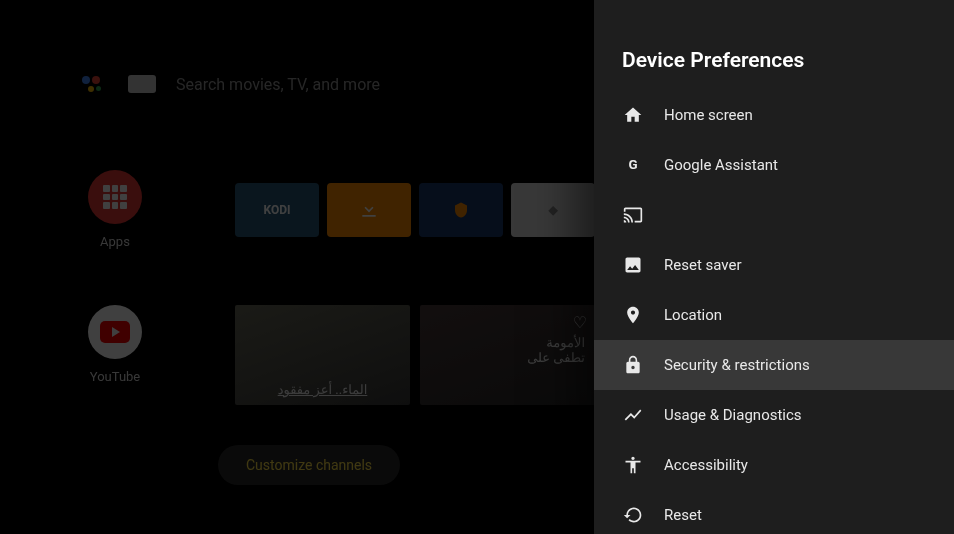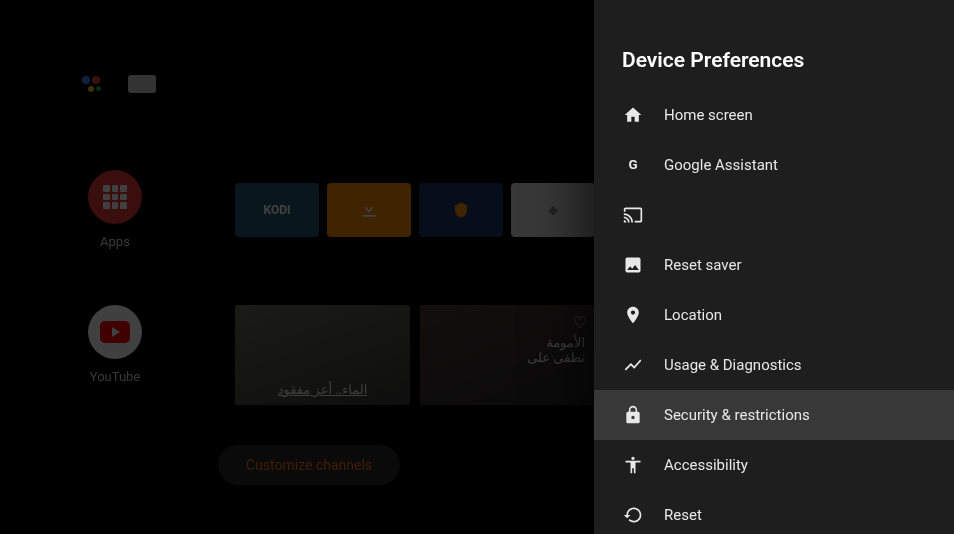--- a/index.html
+++ b/index.html
@@ -234,21 +234,21 @@
       font-size: 13px;
     }
     
     .customize-btn {
       position: absolute;
       top: 445px;
       left: 218px;
       padding: 12px 28px;
       border-radius: 24px;
       background: #2a2a2a;
-      color: #f97316;
+      color: #fde047;
       font-size: 14px;
     }
     
     
     .settings-panel {
       position: absolute;
       top: 0;
       right: 0;
       width: 360px;
       height: 100%;
@@ -302,20 +302,21 @@
 <div class="home-bg">
 
   <div class="search-bar">
     <div class="assistant-icon">
       <div class="assistant-dots">
         <div class="assistant-sub"></div>
         <div class="assistant-sub2"></div>
       </div>
     </div>
     <div class="kbd-icon"></div>
+    <div class="search-placeholder">Search movies, TV, and more</div>
   </div>
 
   <div class="apps-row">
     <div class="apps-label-block">
       <div class="apps-circle">
         <div class="apps-grid">
             <div></div>
             <div></div>
             <div></div>
             <div></div>
@@ -417,36 +418,36 @@
 
     <div class="settings-item">
       <span class="icon-slot">
         <svg viewBox="0 0 24 24">
             <path d="M12 2C8.13 2 5 5.13 5 9c0 5.25 7 13 7 13s7-7.75 7-13c0-3.87-3.13-7-7-7zm0 9.5c-1.38 0-2.5-1.12-2.5-2.5s1.12-2.5 2.5-2.5 2.5 1.12 2.5 2.5-1.12 2.5-2.5 2.5z"></path>
           </svg>
       </span>
       <span>Location</span>
     </div>
 
+    <div class="settings-item selected">
+      <span class="icon-slot">
+        <svg viewBox="0 0 24 24">
+            <path d="M18 8h-1V6c0-2.76-2.24-5-5-5S7 3.24 7 6v2H6c-1.1 0-2 .9-2 2v10c0 1.1.9 2 2 2h12c1.1 0 2-.9 2-2V10c0-1.1-.9-2-2-2zm-6 9c-1.1 0-2-.9-2-2s.9-2 2-2 2 .9 2 2-.9 2-2 2zm3.1-9H8.9V6c0-1.71 1.39-3.1 3.1-3.1 1.71 0 3.1 1.39 3.1 3.1v2z"></path>
+          </svg>
+      </span>
+      <span>Security &amp; restrictions</span>
+    </div>
+
     <div class="settings-item">
       <span class="icon-slot">
         <svg viewBox="0 0 24 24">
             <path d="M3.5 18.49l6-6.01 4 4L22 6.92l-1.41-1.41-7.09 7.97-4-4L2 16.99z"></path>
           </svg>
       </span>
       <span>Usage &amp; Diagnostics</span>
-    </div>
-
-    <div class="settings-item selected">
-      <span class="icon-slot">
-        <svg viewBox="0 0 24 24">
-            <path d="M18 8h-1V6c0-2.76-2.24-5-5-5S7 3.24 7 6v2H6c-1.1 0-2 .9-2 2v10c0 1.1.9 2 2 2h12c1.1 0 2-.9 2-2V10c0-1.1-.9-2-2-2zm-6 9c-1.1 0-2-.9-2-2s.9-2 2-2 2 .9 2 2-.9 2-2 2zm3.1-9H8.9V6c0-1.71 1.39-3.1 3.1-3.1 1.71 0 3.1 1.39 3.1 3.1v2z"></path>
-          </svg>
-      </span>
-      <span>Security &amp; restrictions</span>
     </div>
 
     <div class="settings-item">
       <span class="icon-slot">
         <svg viewBox="0 0 24 24">
             <path d="M12 2c1.1 0 2 .9 2 2s-.9 2-2 2-2-.9-2-2 .9-2 2-2zm9 7h-6v13h-2v-6h-2v6H9V9H3V7h18v2z"></path>
           </svg>
       </span>
       <span>Accessibility</span>
     </div>

